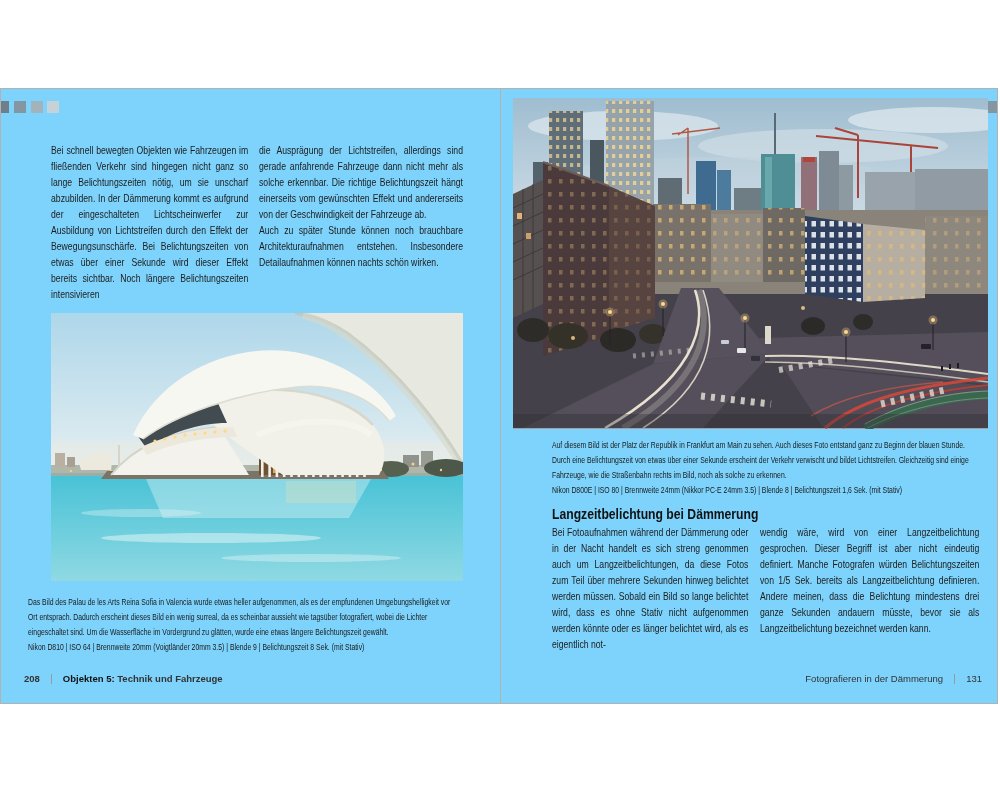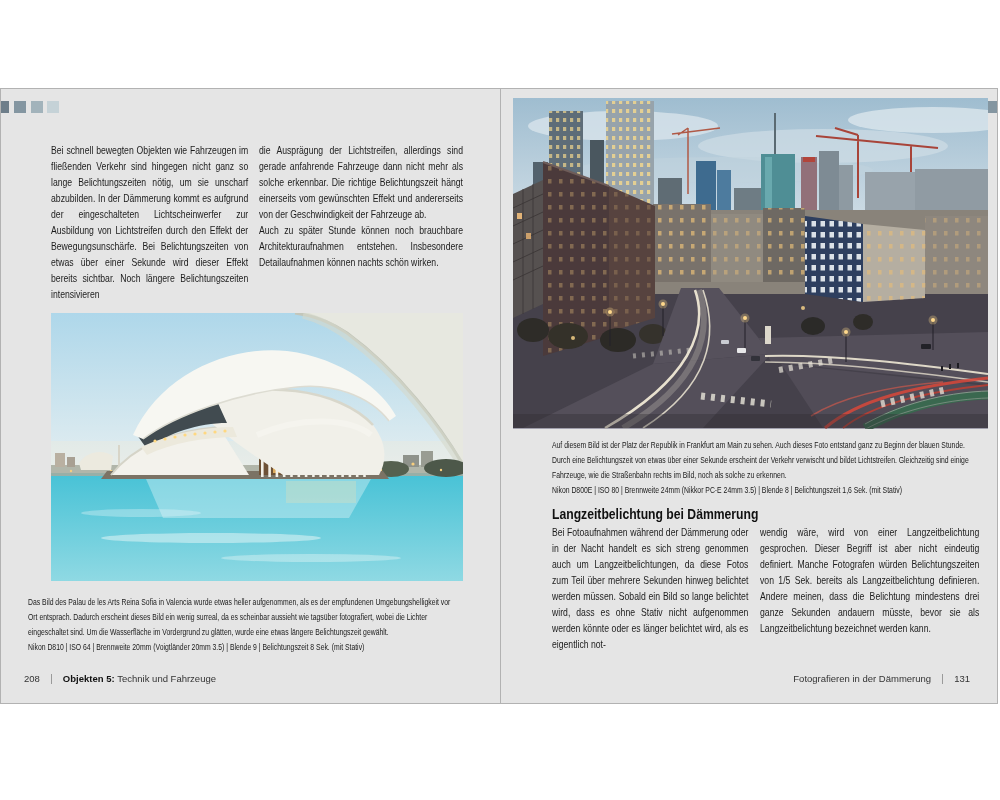--- a/index.html
+++ b/index.html
@@ -1,19 +1,19 @@
 <!DOCTYPE html>
 <html lang="de"><head>
 <meta charset="utf-8">
 <style>
   html,body{margin:0;padding:0;background:#ffffff;}
   body{width:1000px;height:800px;position:relative;overflow:hidden;
        font-family:"Liberation Sans","DejaVu Sans",sans-serif;}
   .spread{position:absolute;left:0;top:88px;width:996px;height:614px;
-          border:1px solid #b2b2b2;background:#e5e5e5;}
+          border:1px solid #b2b2b2;background:#7dd3fc;}
   .center-rule{position:absolute;left:499px;top:0;width:1px;height:100%;background:#b2b2b2;}
   .sq{position:absolute;top:12px;height:12px;}
   .sq1{left:0;width:8px;background:#6e7e8a;}
   .sq2{left:13px;width:12px;background:#8496a1;}
   .sq3{left:30px;width:12px;background:#a2b3bb;}
   .sq4{left:46px;width:12px;background:#c5d2d7;}
   .sqr{left:auto;right:0;width:9px;background:#8496a1;}
   .bcol{position:absolute;text-align:justify;font-size:10.2px;line-height:16px;
         transform:scaleX(.85);transform-origin:0 0;color:#1c1c1c;}
   .prewrap{white-space:pre-line;}
@@ -134,21 +134,21 @@
 
       <ellipse cx="160" cy="225" rx="110" ry="5" fill="#e9f7f8" opacity="0.5"></ellipse>
       <ellipse cx="260" cy="245" rx="90" ry="4" fill="#e9f7f8" opacity="0.4"></ellipse>
       <ellipse cx="90" cy="200" rx="60" ry="4" fill="#e9f7f8" opacity="0.35"></ellipse>
     </svg>
   </div>
 
   <div class="cap" style="left:27px;top:505px;width:600px;">Das Bild des Palau de les Arts Reina Sofia in Valencia wurde etwas heller aufgenommen, als es der empfundenen Umgebungshelligkeit vor Ort entsprach. Dadurch erscheint dieses Bild ein wenig surreal, da es scheinbar aussieht wie tagsüber fotografiert, wobei die Lichter eingeschaltet sind. Um die Wasserfläche im Vordergrund zu glätten, wurde eine etwas längere Belichtungszeit gewählt.</div>
   <div class="cam" style="left:27px;top:552px;width:640px;">Nikon D810 | ISO 64 | Brennweite 20mm (Voigtländer 20mm 3.5) | Blende 9 | Belichtungszeit 8 Sek. (mit Stativ)</div>
 
-  <div class="footer" style="left:23px;">
+  <div class="footer" style="left:23px;font-weight:bold;">
     <span>208</span>
     <span class="fsep"></span>
     <span class="chap"><b>Objekten 5:</b>&nbsp;<span>Technik und Fahrzeuge</span></span>
   </div>
 
   <div class="photo" style="left:512px;top:9px;width:475px;height:331px;" aria-label="Platz der Republik in Frankfurt am Main zur blauen Stunde">
     <svg viewBox="0 0 475 331" preserveAspectRatio="none">
       <defs>
         <linearGradient id="fSky" x1="0" y1="0" x2="0" y2="1">
           <stop offset="0" stop-color="#9fbdd0"></stop>
@@ -283,18 +283,18 @@
   </div>
 
   <div class="cap" style="left:551px;top:348px;width:594px;">Auf diesem Bild ist der Platz der Republik in Frankfurt am Main zu sehen. Auch dieses Foto entstand ganz zu Beginn der blauen Stunde. Durch eine Belichtungszeit von etwas über einer Sekunde erscheint der Verkehr verwischt und bildet Lichtstreifen. Gleichzeitig sind einige Fahrzeuge, wie die Straßenbahn rechts im Bild, noch als solche zu erkennen.</div>
   <div class="cam" style="left:551px;top:395px;width:640px;">Nikon D800E | ISO 80 | Brennweite 24mm (Nikkor PC-E 24mm 3.5) | Blende 8 | Belichtungszeit 1,6 Sek. (mit Stativ)</div>
 
   <div class="head2" style="left:551px;top:417px;">Langzeitbelichtung bei Dämmerung</div>
 
   <div class="bcol" style="left:551px;top:436px;width:231px;">Bei Fotoaufnahmen während der Dämmerung oder in der Nacht handelt es sich streng genommen auch um Langzeitbelichtungen, da diese Fotos zum Teil über mehrere Sekunden hinweg belichtet werden müssen. Sobald ein Bild so lange belichtet wird, dass es ohne Stativ nicht aufgenommen werden könnte oder es länger belichtet wird, als es eigentlich not-</div>
   <div class="bcol" style="left:759px;top:436px;width:258px;">wendig wäre, wird von einer Langzeitbelichtung gesprochen. Dieser Begriff ist aber nicht eindeutig definiert. Manche Fotografen würden Belichtungszeiten von 1/5 Sek. bereits als Langzeitbelichtung definieren. Andere meinen, dass die Belichtung mindestens drei ganze Sekunden andauern müsste, bevor sie als Langzeitbelichtung bezeichnet werden kann.</div>
 
-  <div class="footer" style="right:27px;">
+  <div class="footer" style="right:15px;">
     <span>Fotografieren in der Dämmerung</span>
     <span class="fsep"></span>
     <span>131</span>
   </div>
 </div>
 
 </body></html>

